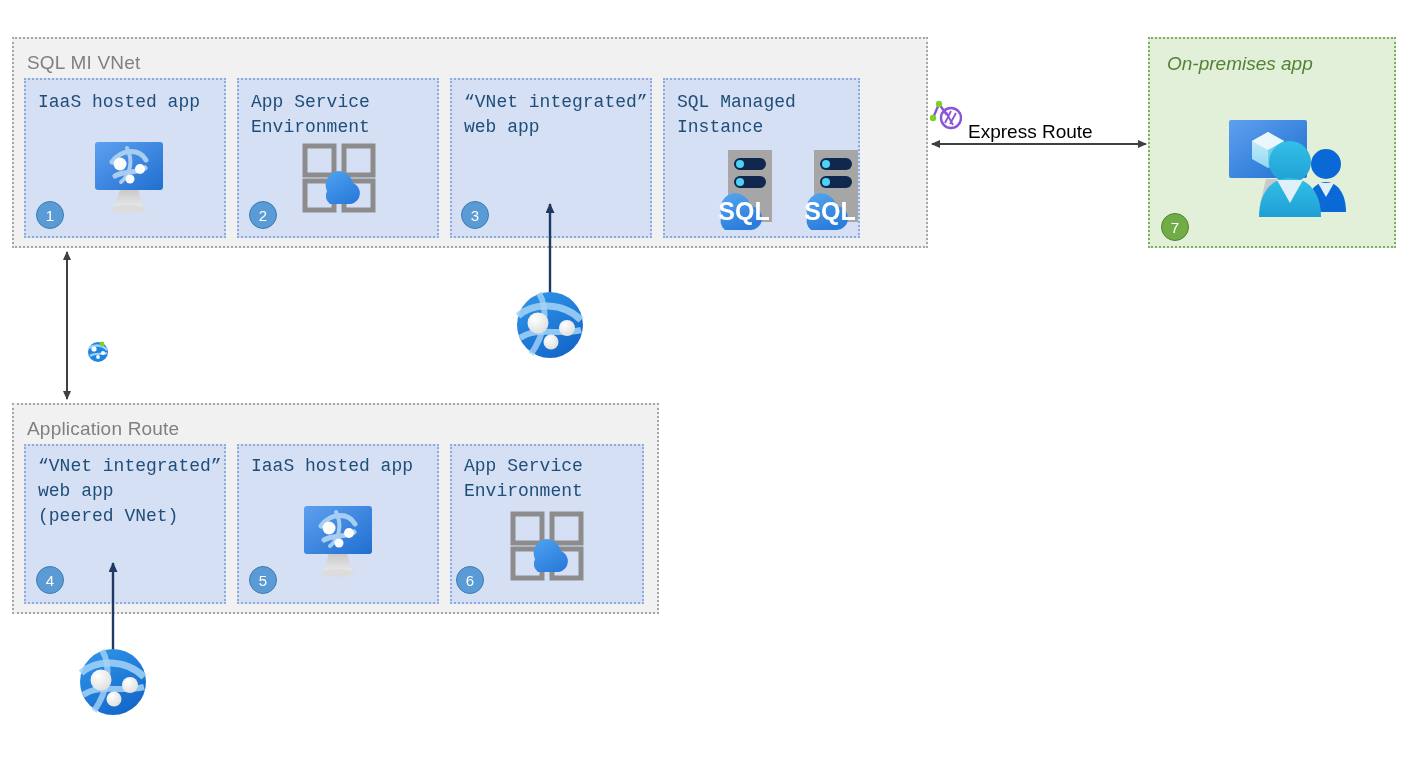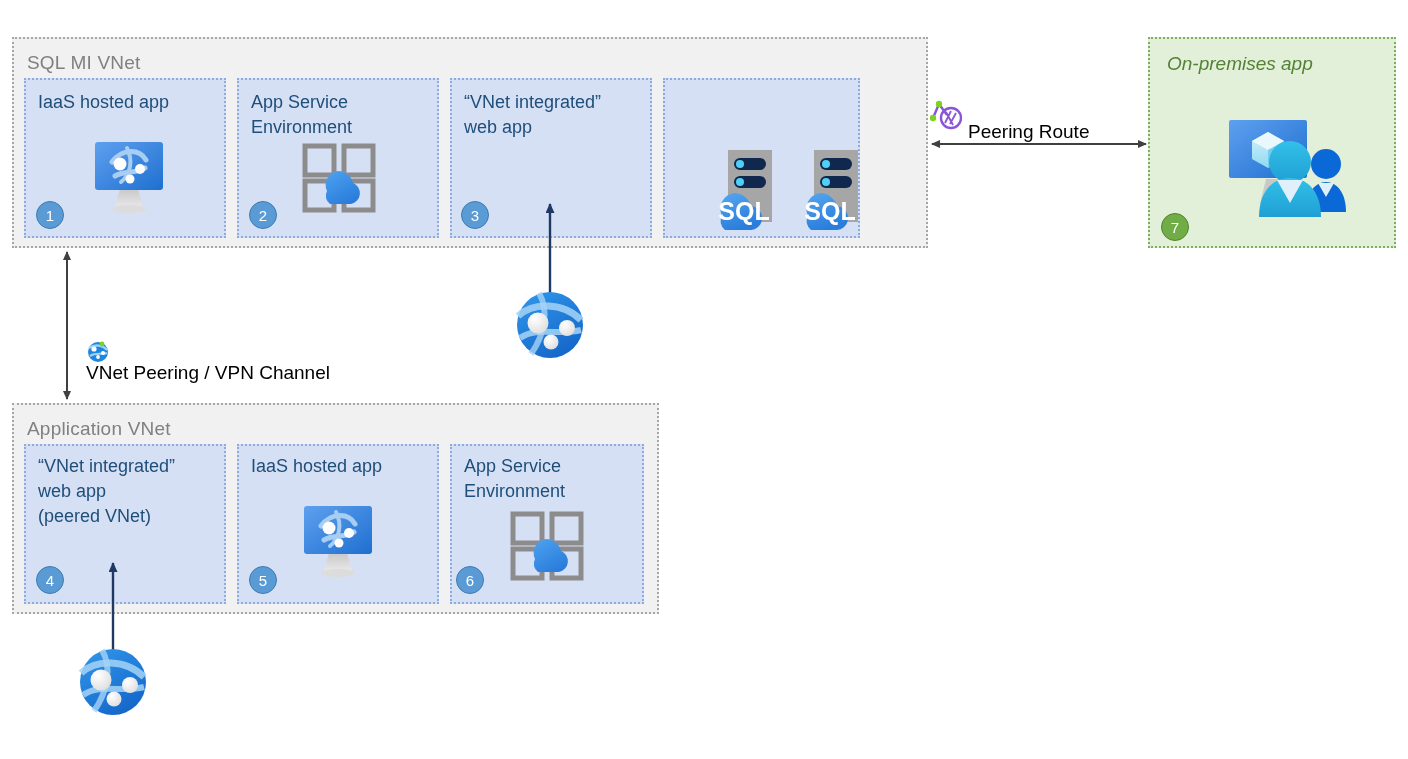--- a/index.html
+++ b/index.html
@@ -43,20 +43,21 @@
     border:2px dotted #8faadc;
     box-sizing:border-box;
   }
   .card-label{
     position:absolute;
     left:14px;top:10px;
     color:#1f4e79;
     font-size:18px;
     line-height:25px;
     white-space:pre-line;
+    font-family:Liberation Mono, monospace;
   }
 
   
   .badge{
     position:absolute;
     width:28px;height:28px;border-radius:50%;
     background:#5b9bd5;
     border:1.5px solid #3e7cb1;
     color:#ffffff;
     font-size:15px;
@@ -136,20 +137,22 @@
     </svg>
   </div>
   <div class="badge" style="left:249px;top:201px;">2</div>
 
   <div class="card" style="left:450px;top:78px;width:202px;height:160px;"></div>
   <div class="card-label" style="left:464px;top:90px;">“VNet integrated”
 web app</div>
   <div class="badge" style="left:461px;top:201px;">3</div>
 
   <div class="card" style="left:663px;top:78px;width:197px;height:160px;"></div>
+  <div class="card-label" style="left:677px;top:90px;">SQL Managed
+Instance</div>
   <div class="icon-holder" style="left:714px;top:148px;width:172px;height:82px;">
     <svg viewBox="0 0 172 82" width="172" height="82">
       <defs>
         <linearGradient id="sqlc" x1="0" y1="0" x2="0.4" y2="1">
           <stop offset="0" stop-color="#56a6ef"></stop>
             <stop offset="1" stop-color="#2a7ddb"></stop>
         </linearGradient>
       </defs>
 
       <g transform="translate(0,0)">
@@ -206,21 +209,21 @@
       <path d="M104 71 l8 14 l8 -14 z" fill="#dff0fb"></path>
 
       <circle cx="76" cy="50" r="21" fill="url(#p1)"></circle>
       <path d="M45 105 c0 -25 13 -39 31 -39 c18 0 31 14 31 39 z" fill="url(#p1)"></path>
       <path d="M63 68 l13 23 l13 -23 z" fill="#dff0fb"></path>
     </svg>
   </div>
   <div class="badge green" style="left:1161px;top:213px;">7</div>
 
   <div class="vnet-box" style="left:12px;top:403px;width:647px;height:211px;"></div>
-  <div class="vnet-title" style="left:27px;top:418px;">Application VNet</div>
+  <div class="vnet-title" style="left:27px;top:418px;">Application Route</div>
 
   <div class="card" style="left:24px;top:444px;width:202px;height:160px;"></div>
   <div class="card-label" style="left:38px;top:454px;">“VNet integrated”
 web app
 (peered VNet)</div>
   <div class="badge" style="left:36px;top:566px;">4</div>
 
   <div class="card" style="left:237px;top:444px;width:202px;height:160px;"></div>
   <div class="card-label" style="left:251px;top:454px;">IaaS hosted app</div>
   <div class="icon-holder" style="left:299px;top:501px;width:78px;height:78px;">
@@ -296,34 +299,33 @@
 
   <div class="icon-holder" style="left:928px;top:100px;width:34px;height:30px;">
     <svg viewBox="0 0 34 30" width="34" height="30">
       <circle cx="23" cy="18" r="10" fill="none" stroke="#8a55d6" stroke-width="2.4"></circle>
       <path d="M23 11 l-6 12 M18 12 l7 13 M28 13 l-6 11" stroke="#8a55d6" stroke-width="1.8"></path>
       <path d="M5 18 L11 4 L19 15" fill="none" stroke="#8a55d6" stroke-width="2.4"></path>
       <circle cx="11" cy="4" r="3.2" fill="#7ed321"></circle>
       <circle cx="5" cy="18" r="3.2" fill="#7ed321"></circle>
     </svg>
   </div>
-  <div class="plain-text" style="left:968px;top:121px;">Peering Route</div>
+  <div class="plain-text" style="left:968px;top:121px;">Express Route</div>
 
   <div class="icon-holder" style="left:86px;top:339px;width:24px;height:24px;">
     <svg viewBox="0 0 24 24" width="24" height="24">
       <circle cx="12" cy="13" r="10" fill="#1f86e0"></circle>
       <path d="M3 9 C9 5, 17 6, 21 11" stroke="#9ed3f7" stroke-width="2.4" fill="none"></path>
       <path d="M4 17 C10 13, 16 16, 21 14" stroke="#9ed3f7" stroke-width="2.2" fill="none"></path>
       <circle cx="8" cy="10" r="2.6" fill="#ffffff"></circle>
       <circle cx="17" cy="14" r="2.1" fill="#ffffff"></circle>
       <circle cx="12" cy="18" r="1.9" fill="#ffffff"></circle>
       <circle cx="16" cy="5" r="2.4" fill="#7ed321"></circle>
     </svg>
   </div>
-  <div class="plain-text" style="left:86px;top:362px;">VNet Peering / VPN Channel</div>
 
   <div class="icon-holder" style="left:515px;top:290px;width:70px;height:70px;">
     <svg viewBox="0 0 70 70" width="70" height="70">
       <defs>
         <linearGradient id="gl1" x1="0.2" y1="0" x2="0.8" y2="1">
           <stop offset="0" stop-color="#2f94e8"></stop>
             <stop offset="1" stop-color="#1264c8"></stop>
         </linearGradient>
         <radialGradient id="nd1" cx="0.35" cy="0.3" r="0.8">
           <stop offset="0" stop-color="#ffffff"></stop>

